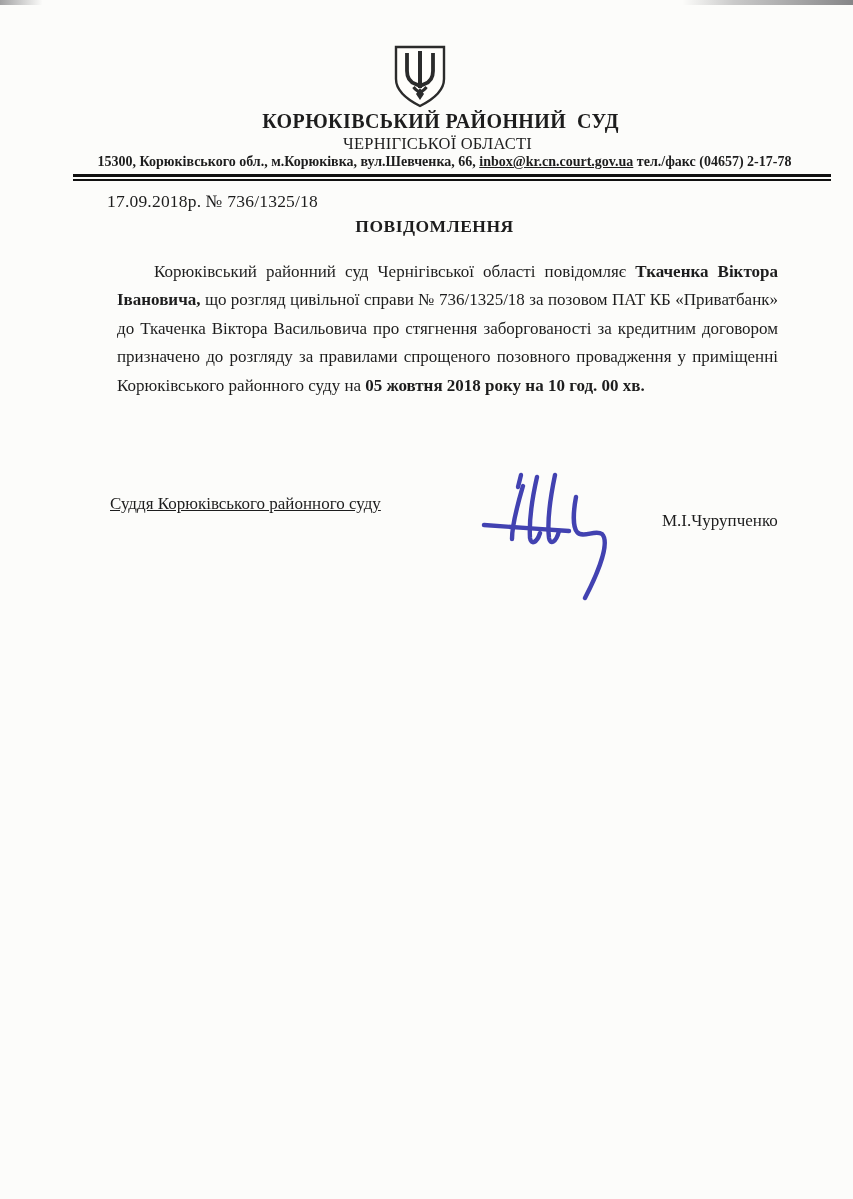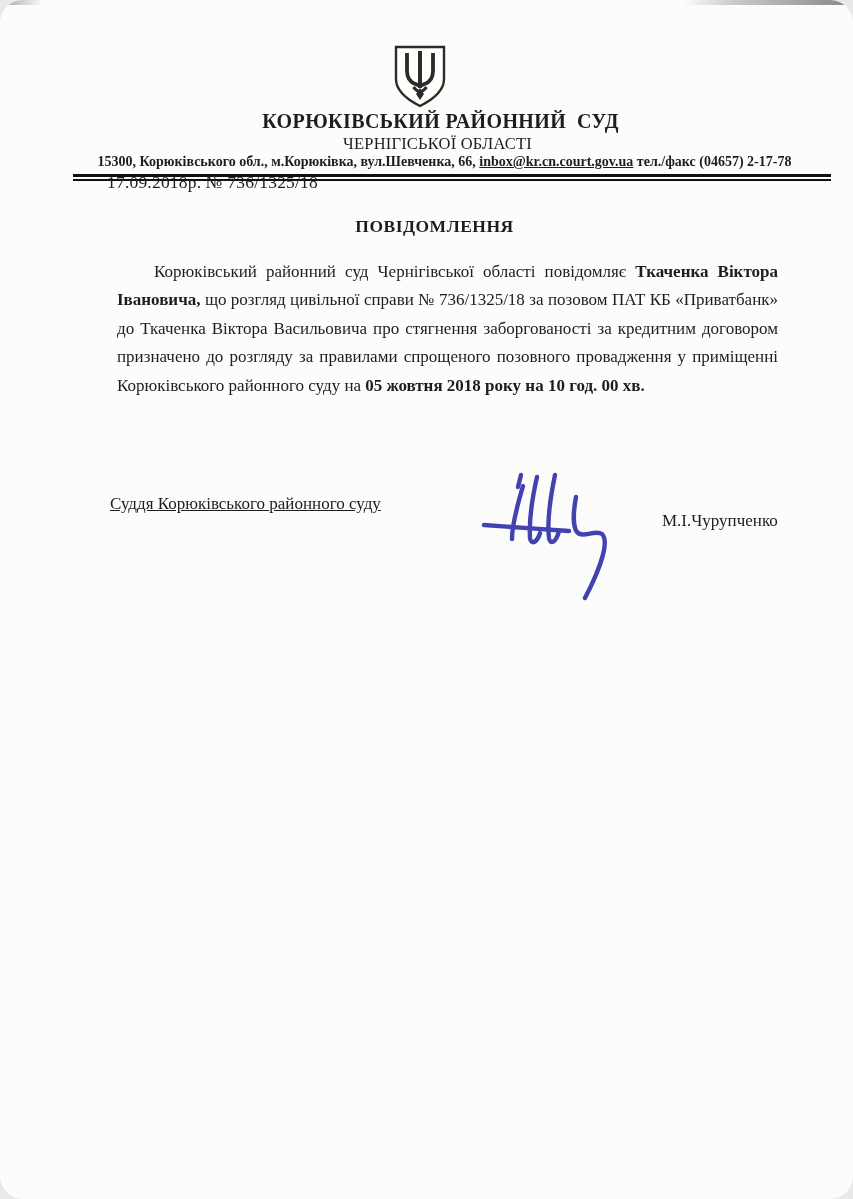--- a/index.html
+++ b/index.html
@@ -3,21 +3,21 @@
 <meta charset="utf-8">
 <style>
   html,body { margin:0; padding:0; }
   body {
     width:853px; height:1199px;
     background:#e9e9e9;
     font-family:"Liberation Serif","DejaVu Serif",serif;
   }
   .page {
     position:relative; width:853px; height:1199px;
-    background:#fcfcfa; color:#1d1d1d; overflow:hidden;border-radius:23px;
+    background:#fcfcfa; color:#1d1d1d; overflow:hidden;
   }
   .scan-edge {
     position:absolute; top:0; left:0; width:853px; height:5px;
     background:linear-gradient(to right,
       rgba(45,45,50,.55) 0%, rgba(45,45,50,0) 5%,
       rgba(45,45,50,0) 80%, rgba(45,45,50,.30) 86%, rgba(25,25,30,.65) 100%);
     opacity:.8;
   }
   .emblem { position:absolute; top:44px; left:388px; width:64px; height:66px; }
   .court-name {
@@ -38,21 +38,21 @@
   .address .email { text-decoration:underline; }
   .double-rule {
     position:absolute; top:174px; left:73px; width:758px;
     border-top:3.5px solid #101010;
   }
   .double-rule::after {
     content:""; display:block; margin-top:2px;
     border-top:2px solid #101010;
   }
   .ref-line {
-    position:absolute; top:172px; left:107px;
+    position:absolute; top:191px; left:107px;
     font-size:17.5px; letter-spacing:.2px;text-align:center;
   }
   .notice-title {
     position:absolute; top:216px; left:0; width:853px; margin:0;
     text-align:center; transform:translateX(8px);
     font-size:17.5px; font-weight:bold; letter-spacing:.5px;
   }
   .bodytext {
     position:absolute; top:251px; left:110px; width:675px;
     font-size:17px; line-height:28.4px; text-align:justify;

